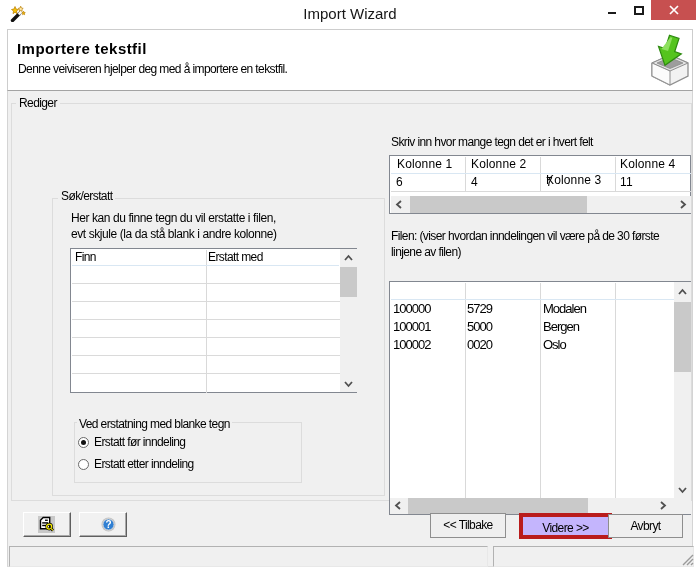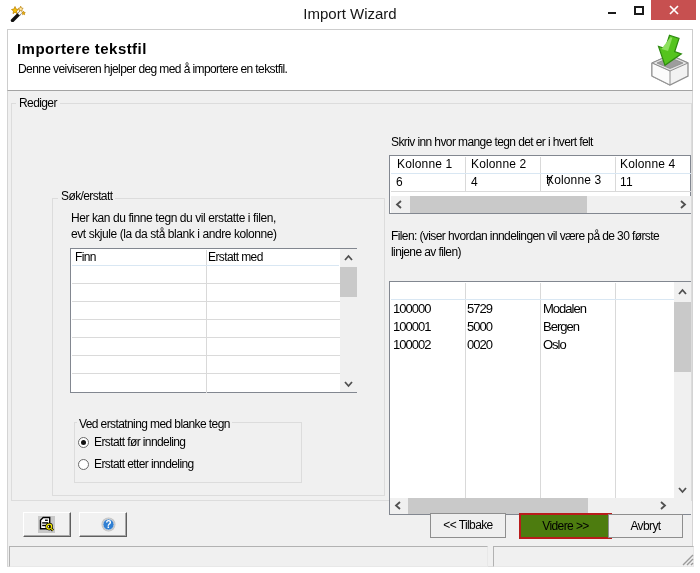--- a/index.html
+++ b/index.html
@@ -171,20 +171,20 @@
 </div>
 <div class="abs" style="left:79px; top:512px; width:48px; height:25px; background:#f1f1f1; border-top:1px solid #fff; border-left:1px solid #fff; border-right:1px solid #5f5f5f; border-bottom:1px solid #5f5f5f; box-shadow:inset -1px -1px 0 #a9a9a9;">
   <svg class="abs" style="left:21px; top:4px;" width="15" height="15" viewBox="0 0 15 15">
     <circle cx="7.5" cy="7.5" r="7" fill="#c3c3c3"></circle>
     <circle cx="7.5" cy="7.5" r="5.6" fill="#2f7fd3" stroke="#dcdcdc" stroke-width="1"></circle>
     <text x="7.5" y="11" text-anchor="middle" font-family="Liberation Sans" font-size="10" font-weight="bold" fill="#fff" letter-spacing="0">?</text>
   </svg>
 </div>
 
 <div class="abs" style="left:430px; top:513px; width:76px; height:25px; background:#efefef; border:1px solid #8e8e8e; text-align:center; line-height:23px;">&lt;&lt; Tilbake</div>
-<div class="abs" style="left:519px; top:513px; width:93px; height:26px; background:#4d7c0f; border:2px solid #b91c1c; text-align:center; line-height:22px;">Videre &gt;&gt;</div>
+<div class="abs" style="left:519px; top:513px; width:93px; height:26px; background:#c4b5fd; border:4px solid #b91c1c; text-align:center; line-height:22px;">Videre &gt;&gt;</div>
 <div class="abs" style="left:608px; top:514px; width:75px; height:24px; background:#efefef; border:1px solid #8e8e8e; text-align:center; line-height:22px;">Avbryt</div>
 
 <div class="abs" style="left:9px; top:546px; width:479px; height:21px; background:#f0f0f0; border:1px solid #b2b2b2; border-bottom-color:#e8e8e8; border-right-color:#e8e8e8;"></div>
 <div class="abs" style="left:493px; top:546px; width:201px; height:21px; background:#f0f0f0; border:1px solid #b2b2b2; border-bottom-color:#e8e8e8; border-right-color:#e8e8e8;"></div>
 <svg class="abs" style="left:681px; top:553px;" width="13" height="13" viewBox="0 0 13 13">
   <path d="M12,2 L2,12 M12,6 L6,12 M12,10 L10,12" stroke="#9a9a9a" stroke-width="1.4" fill="none"></path>
 </svg>
 
 </body></html>

